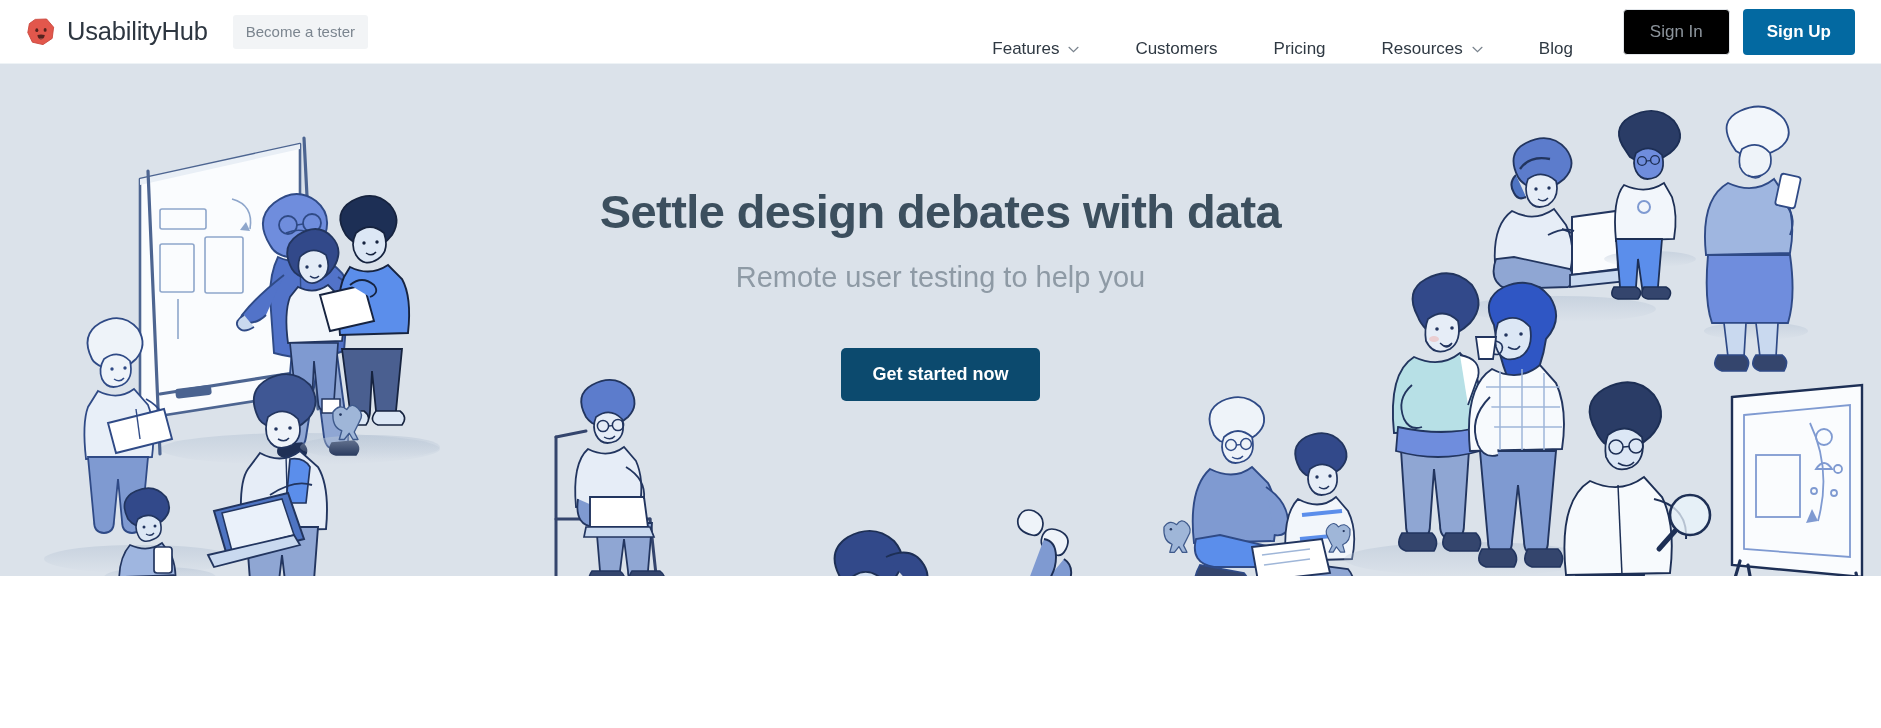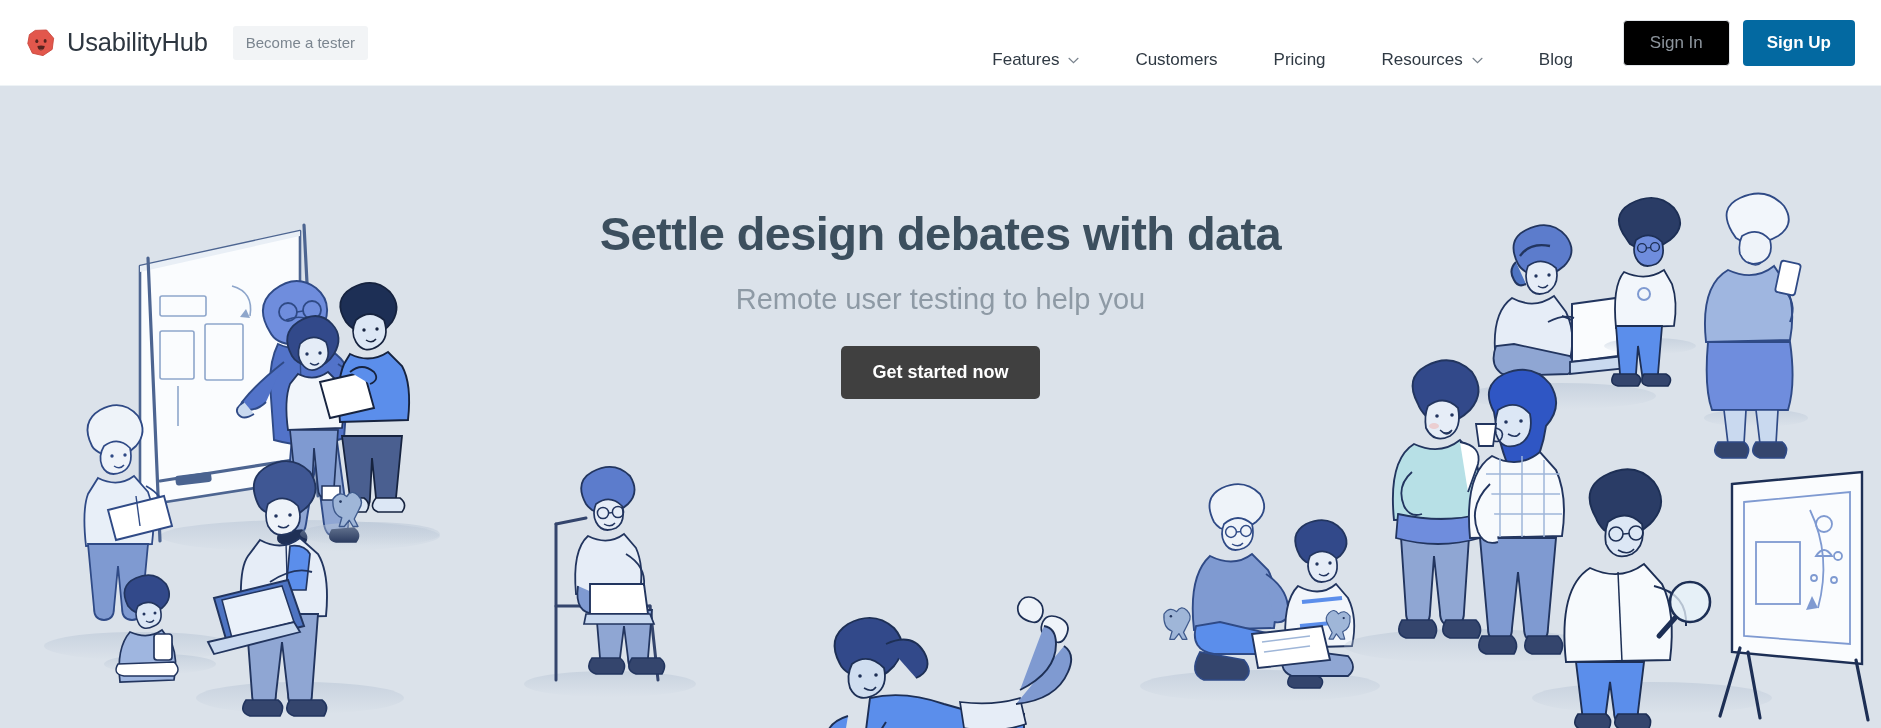--- a/index.html
+++ b/index.html
@@ -6,21 +6,21 @@
   html, body {
     width: 1881px; height: 728px;
     font-family: "Liberation Sans", sans-serif;
     overflow: hidden;
     background: #ffffff;
   }
 
   
   .header {
     position: relative;
-    height: 86px;
+    height: 64px;
     background: #ffffff;
     border-bottom: 1px solid #eef3f6;
     display: flex;
     align-items: center;
     padding: 0 26px;
     z-index: 20;
   }
   .brand { display: flex; align-items: center; gap: 11px; }
   .logo-mark { width: 30px; height: 30px; display: block; }
   .brand-name {
@@ -87,21 +87,21 @@
     border-radius: 4px;
     padding: 13px 24px;
     cursor: pointer;
     white-space: nowrap;
     font-family: inherit;
   }
 
   
   .hero {
     position: relative;
-    height: 642px;
+    height: 512px;
     background: #dbe2ea;
     overflow: hidden;
   }
   .hero-art {
     position: absolute;
     inset: 0;
     width: 100%;
     height: 100%;
     display: block;
   }
@@ -123,29 +123,30 @@
   .hero-sub {
     margin-top: 21px;
     font-size: 29px;
     color: #8e9aa5;
     line-height: 1.25;
     font-weight: 400;
   }
   .hero-cta-wrap { margin-top: 29px; pointer-events: auto; }
   .btn-cta {
     display: inline-block;
-    background: #404040;
+    background: #0c4a6e;
     color: #ffffff;
     font-size: 18px;
     font-weight: bold;
     border: none;
     border-radius: 5px;
     padding: 16px 31px;
     cursor: pointer;
     font-family: inherit;
+    margin-top: 24px;
   }
 </style>
 </head>
 <body>
 
 <header class="header">
 
   <div class="brand">
     <span class="logo-mark">
       <svg viewBox="0 0 30 30" width="30" height="30">

